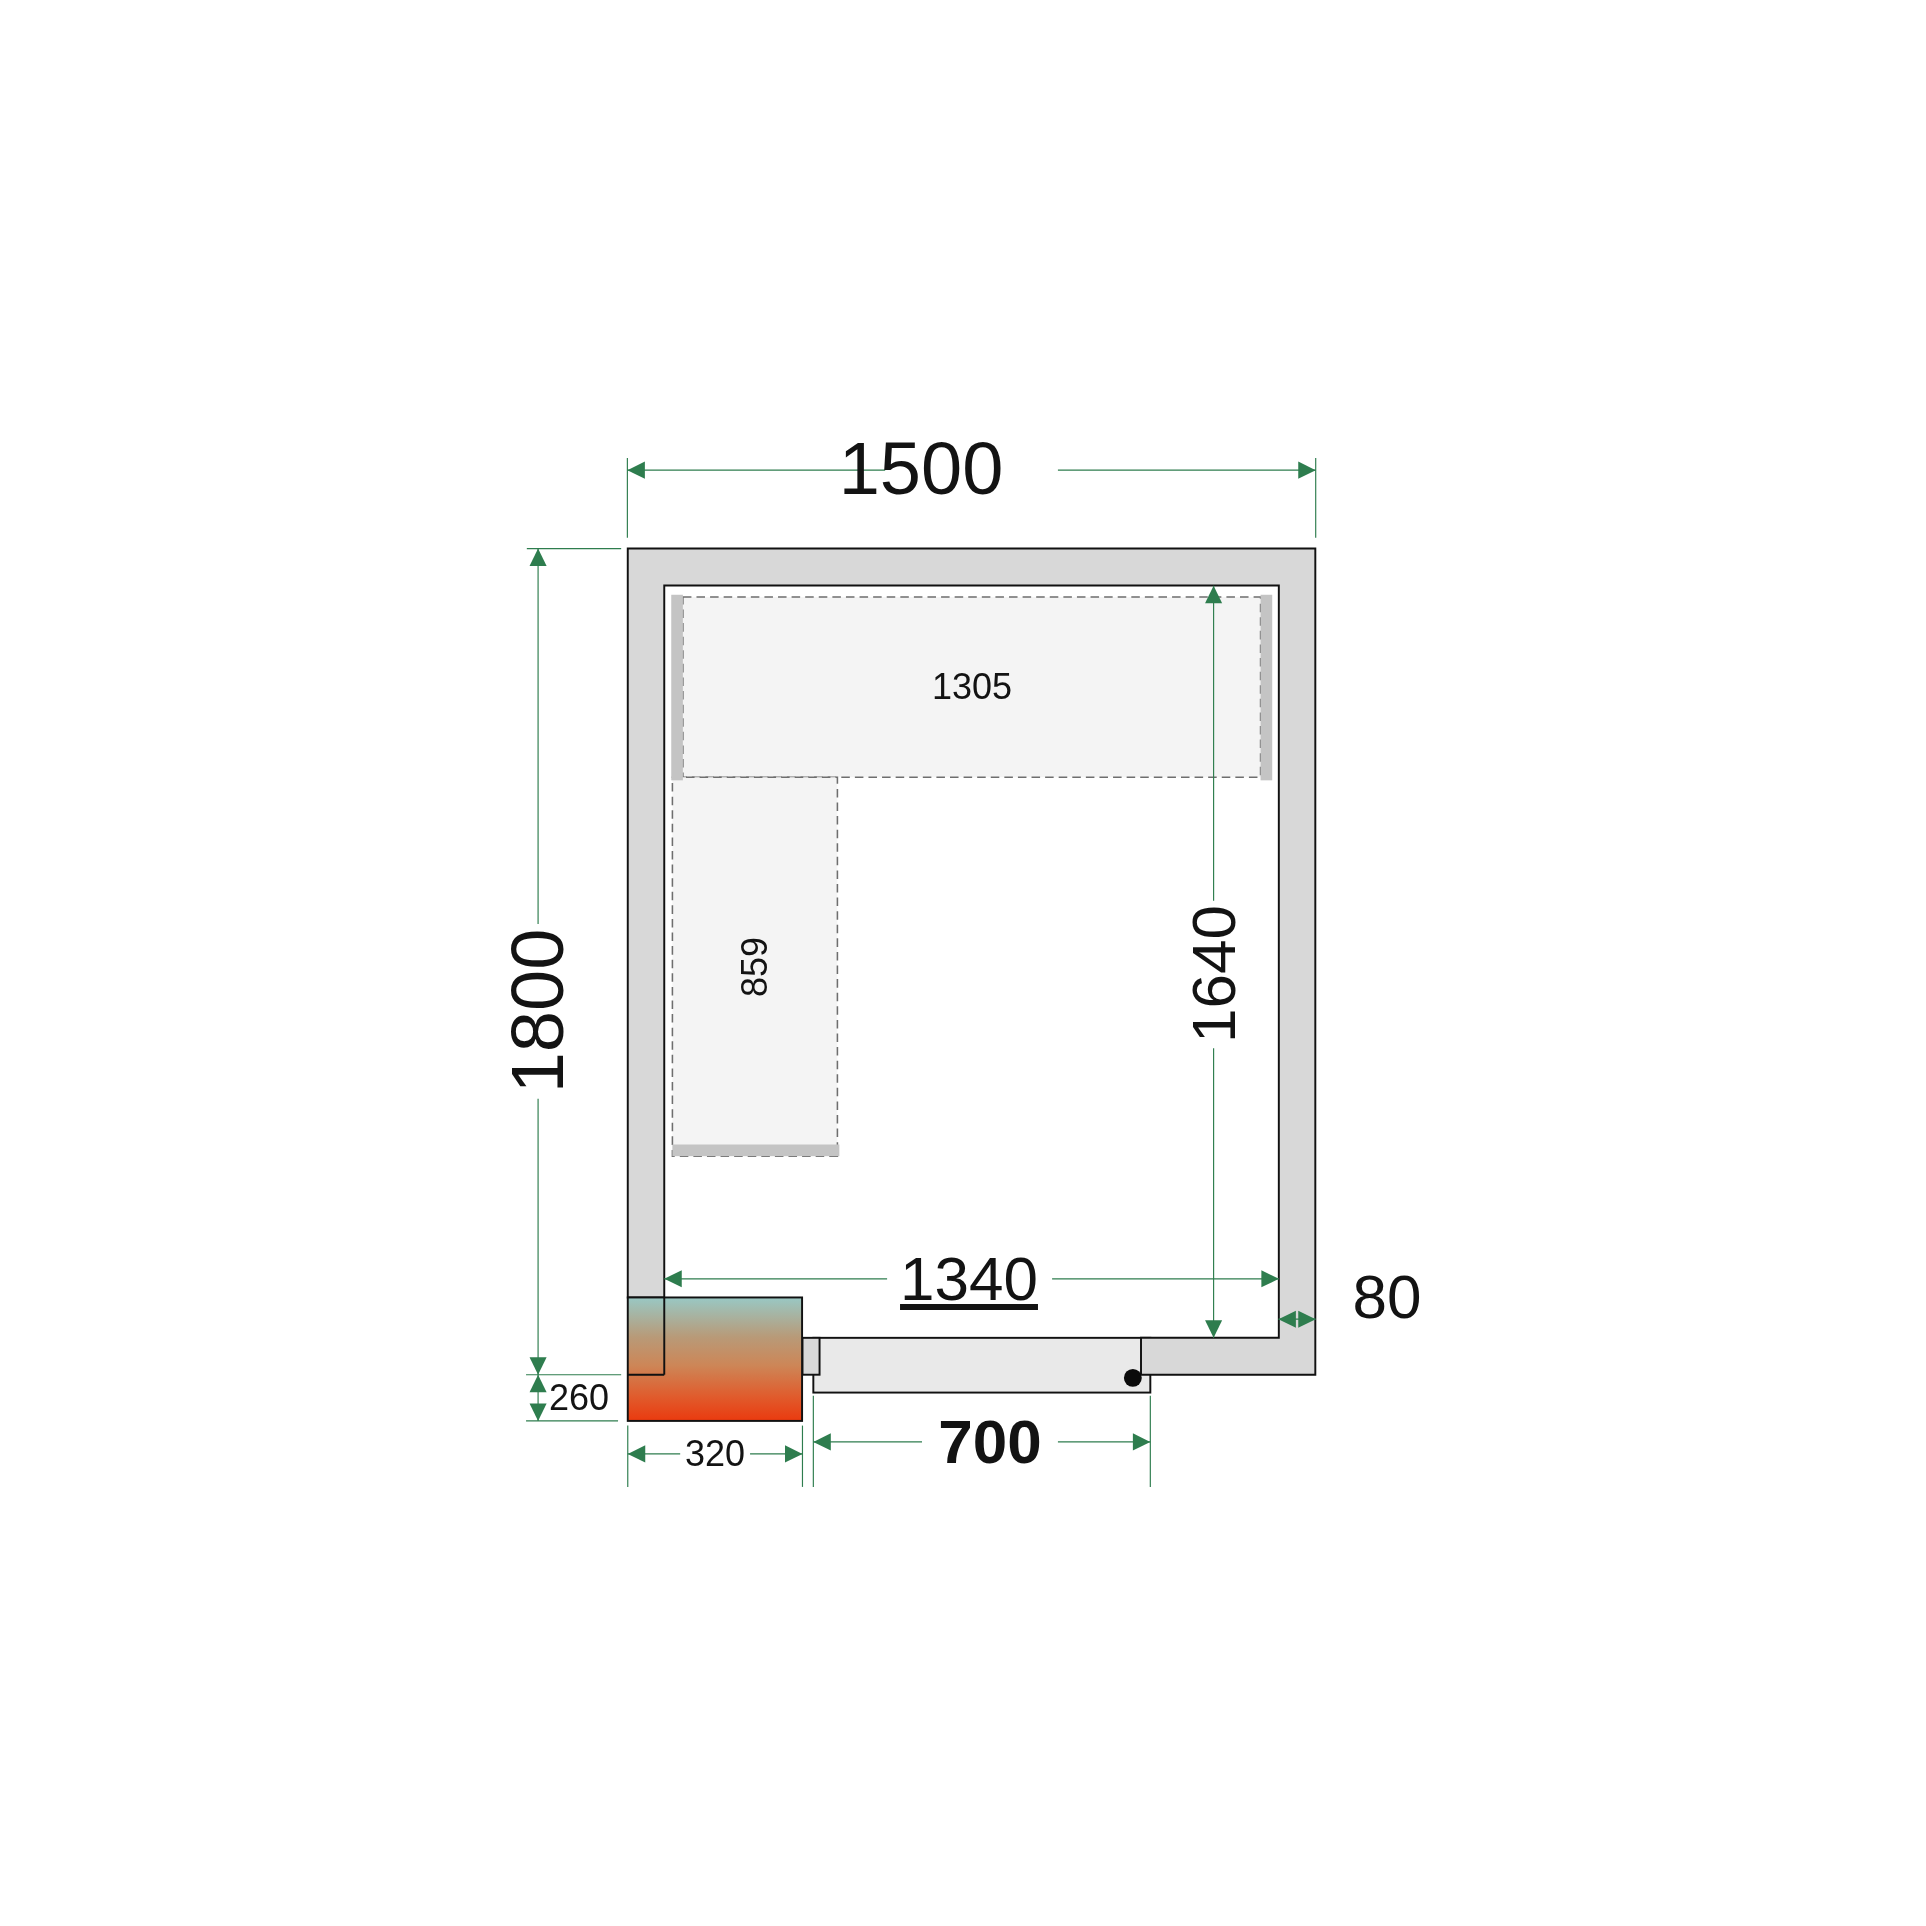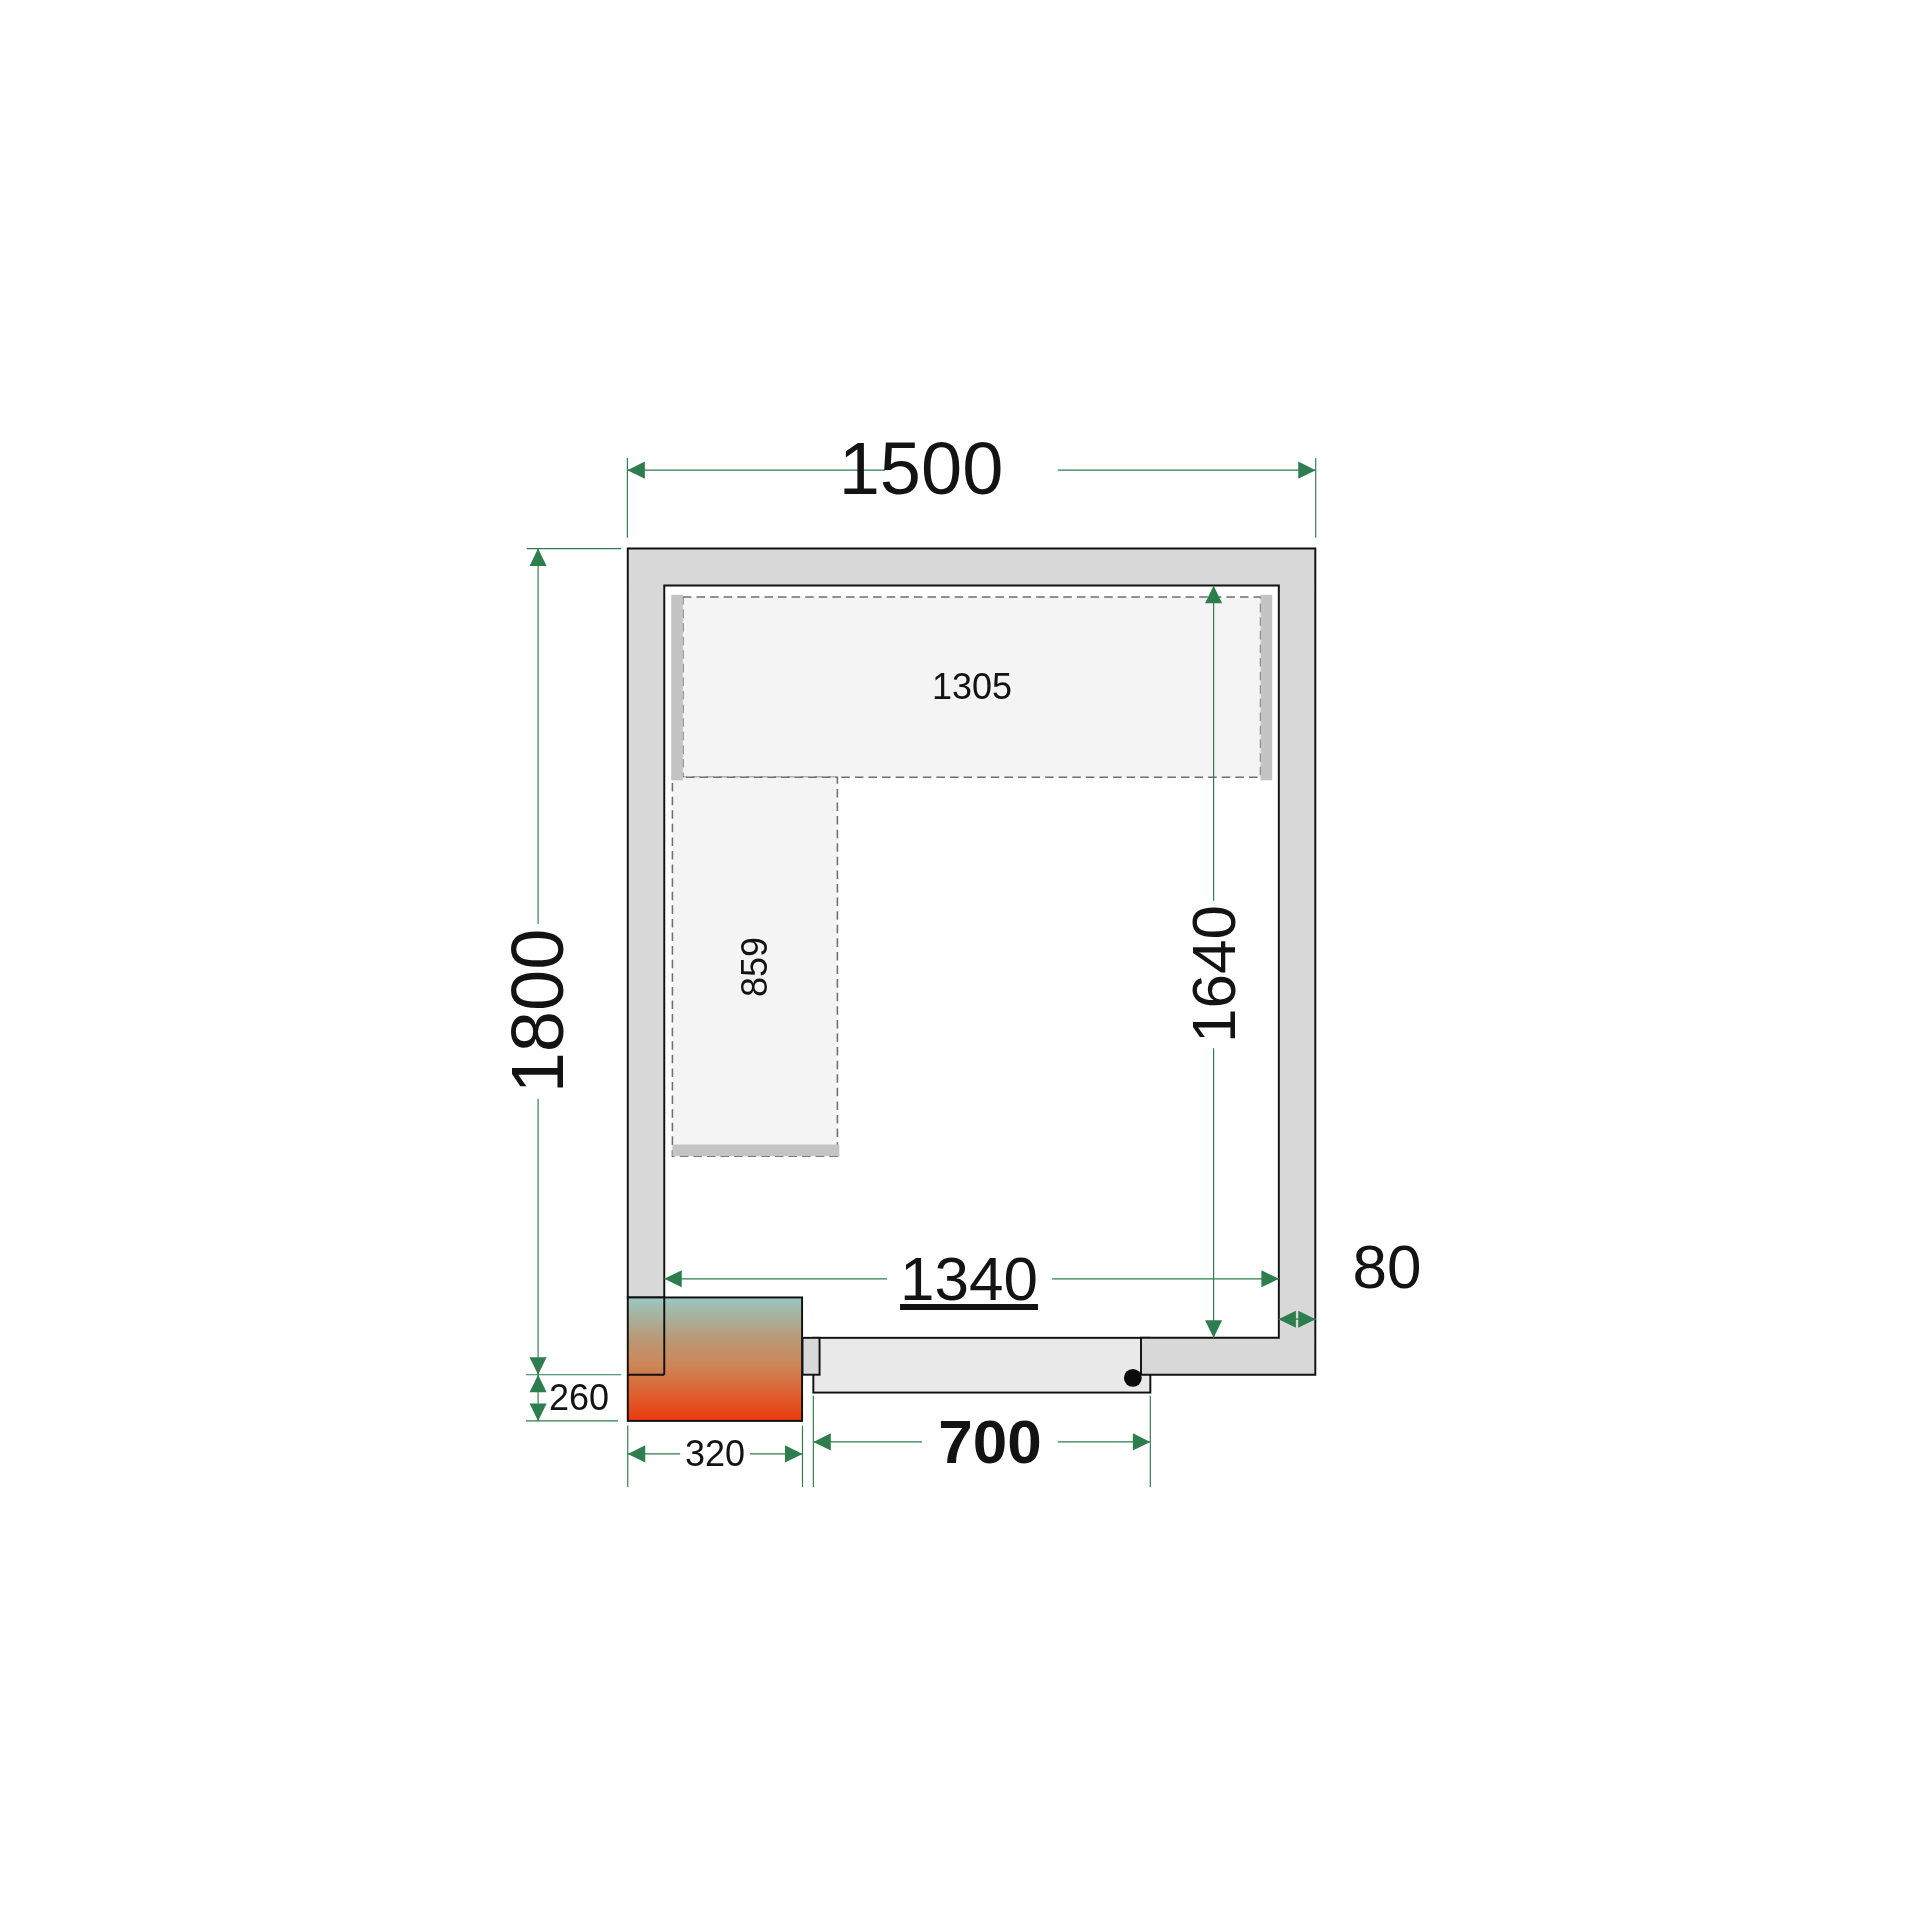--- a/index.html
+++ b/index.html
@@ -117,21 +117,21 @@
   <div class="lbl xl" style="left:921px;top:469px;">1500</div>
 
   <div class="lbl xl vert" style="left:538px;top:1011px;">1800</div>
 
   <div class="lbl lg vert" style="left:1214px;top:974px;">1640</div>
 
   <div class="lbl lg" style="left:969px;top:1279px;text-decoration:underline;">1340</div>
 
   <div class="lbl lg" style="left:990px;top:1442px;font-weight:bold;">700</div>
 
-  <div class="lbl lg" style="left:1387px;top:1267px;">80</div>
+  <div class="lbl lg" style="left:1387px;top:1297px;">80</div>
 
   <div class="lbl sm" style="left:972px;top:687px;">1305</div>
 
   <div class="lbl sm vert" style="left:755px;top:967px;">859</div>
 
   <div class="lbl sm" style="left:715px;top:1454px;">320</div>
 
   <div class="lbl sm" style="left:579px;top:1398px;">260</div>
 
 </div>

